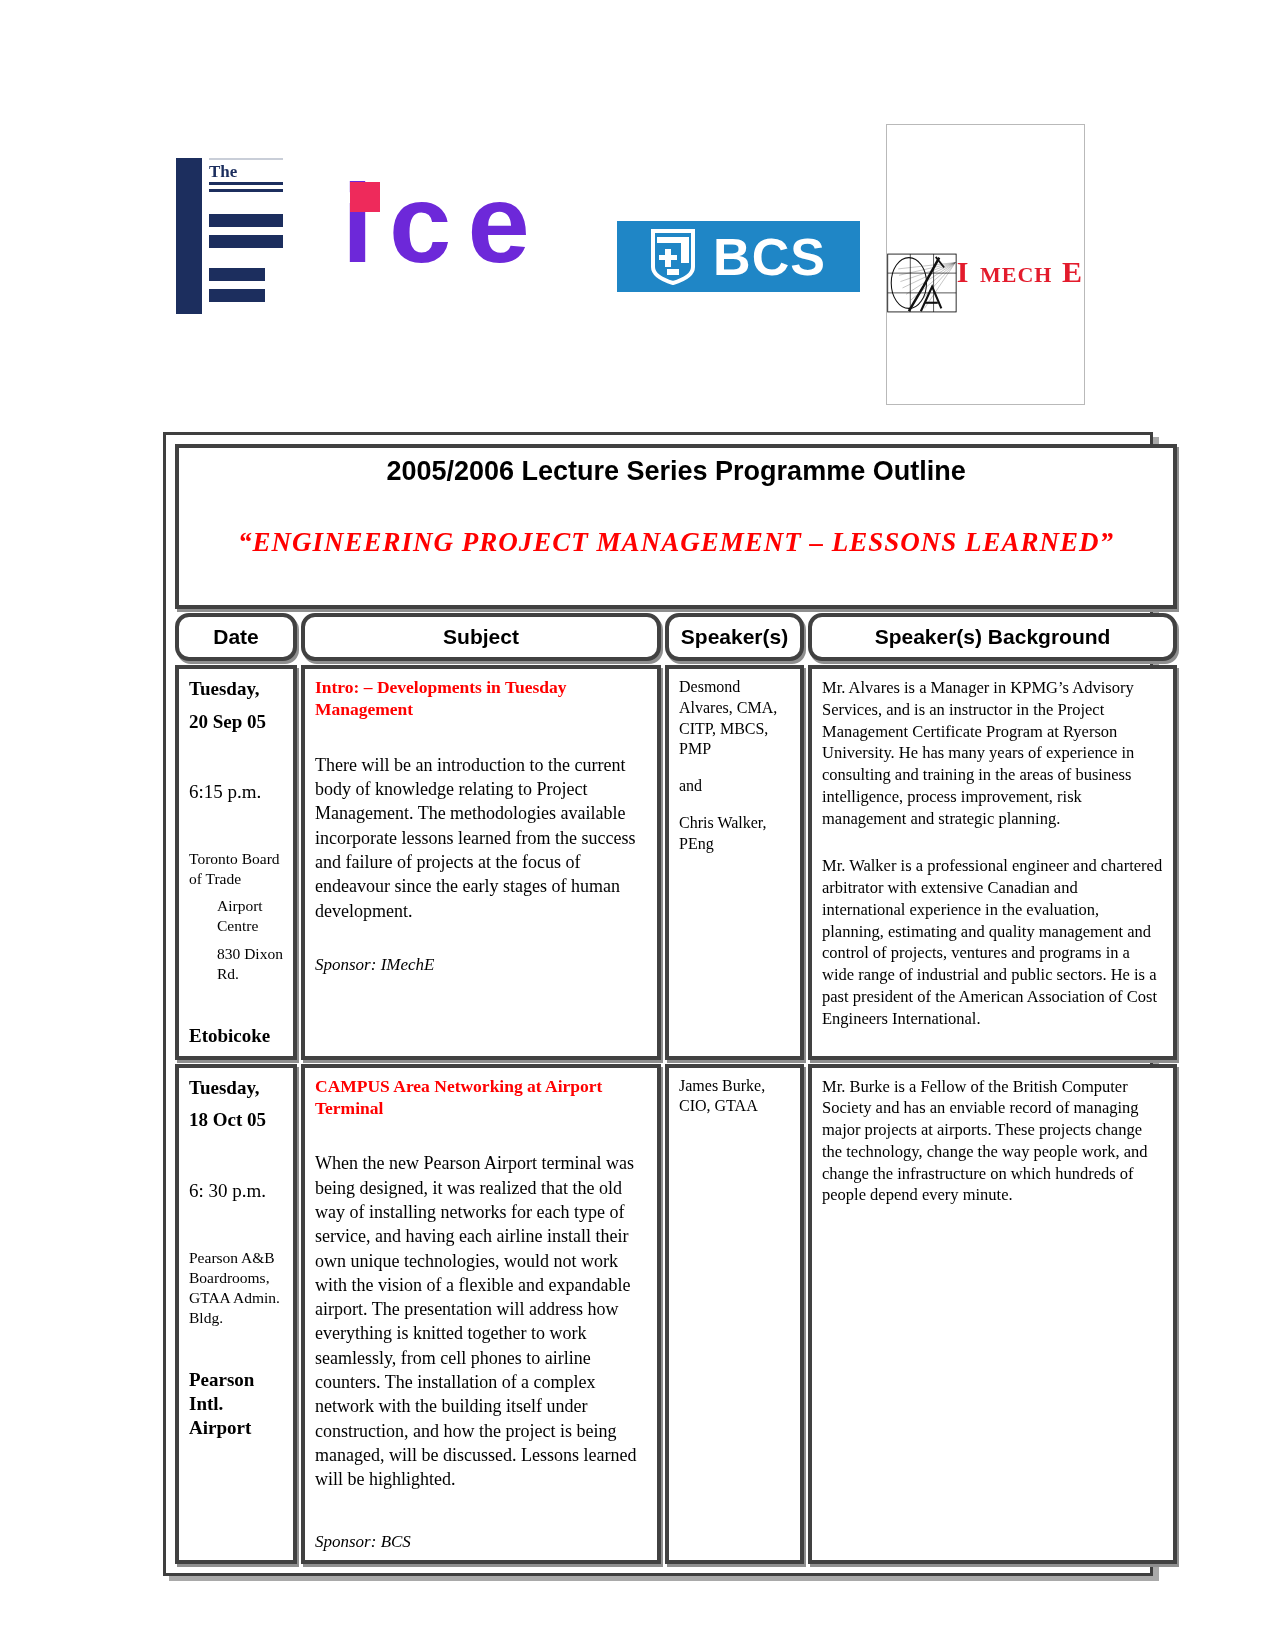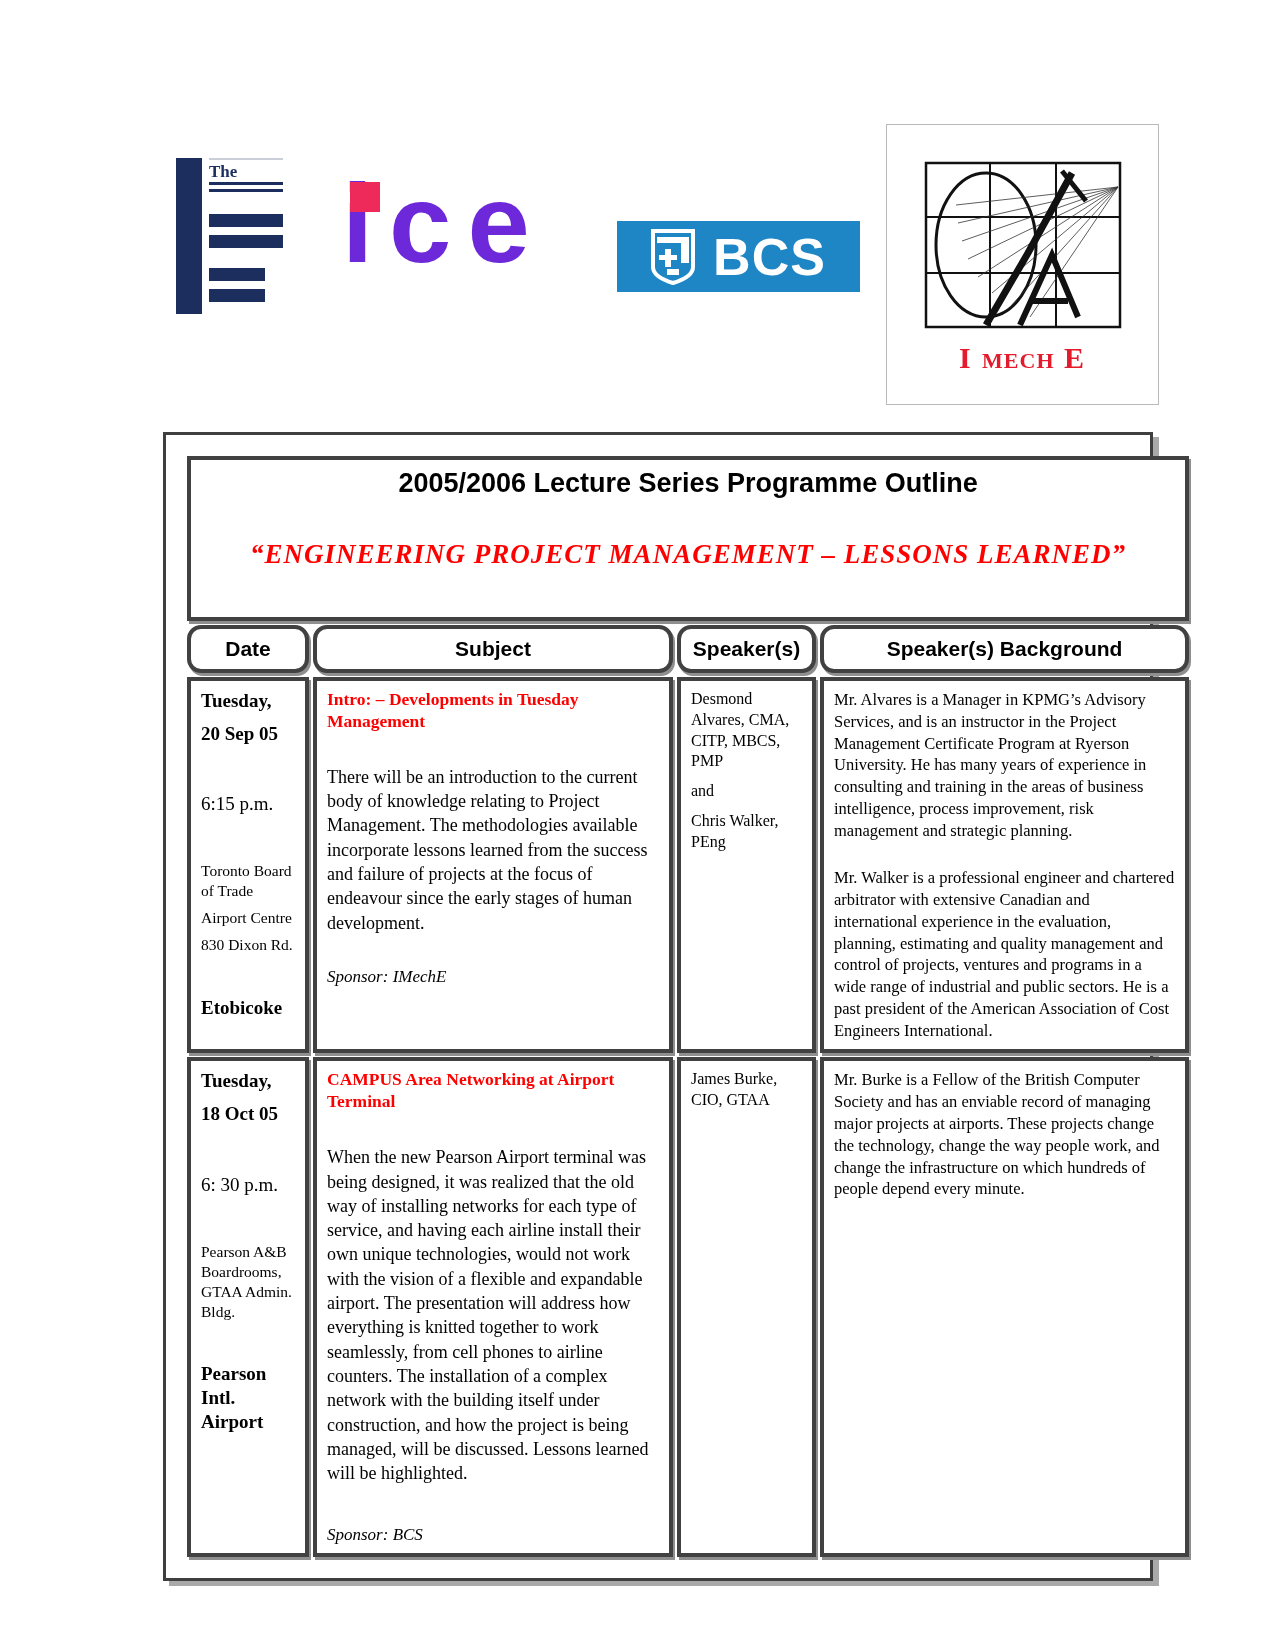--- a/index.html
+++ b/index.html
@@ -47,40 +47,40 @@
     width: 243px; height: 71px; background: #1f86c6;
     display: flex; align-items: center; justify-content: center; gap: 18px;
   }
   .bcs-logo .label {
     color: #fff; font-family: "Liberation Sans", sans-serif;
     font-weight: bold; font-size: 52px; letter-spacing: 1px; line-height: 1;
   }
 
   .imeche-box {
     position: absolute; left: 886px; top: 124px;
-    width: 273px; height: 281px; background: #fff;
+    width: 199px; height: 281px; background: #fff;
     border: 1px solid #b9b9b9;
-    display: flex; flex-direction: column; align-items: center;
+    display: flex; align-items: center;
   }
   .imeche-box svg.art { margin-top: 36px; }
   .imeche-label {
     margin-top: 14px;
     font-family: "Liberation Serif", serif;
     color: #e31b2c; font-weight: bold; font-size: 30px; line-height: 1;
     letter-spacing: 2px; white-space: nowrap;
   }
   .imeche-label .sc { font-size: 22px; letter-spacing: 1px; }
 
   
   .doc-table-wrap {
     position: absolute; left: 163px; top: 432px; width: 990px;
     border: 3px solid #3f3f3f;
     box-shadow: 6px 5px 0 #a9a9a9;
     background: #fff;
-    padding: 17px;
+    padding: 5px;
   }
   table.prog {
     width: 100%; table-layout: fixed;
     border-collapse: separate; border-spacing: 4px;
   }
   table.prog td {
     background: #fff;
     border: 4px solid #414141;
     box-shadow: 2px 3px 0 #8f8f8f;
     vertical-align: top;
@@ -106,33 +106,33 @@
   }
   td.row1 { height: 340px; }
   td.row2 { height: 372px; }
 
   .date-cell p { font-size: 19px; line-height: 1.3; }
   .date-cell .day  { font-weight: bold; }
   .date-cell .dt   { font-weight: bold; margin-top: 8px; }
   .date-cell .time { margin-top: 46px; }
   .date-cell .venue { font-size: 15.5px; line-height: 1.3; }
   .date-cell .venue.first { margin-top: 44px; }
-  .date-cell .venue + .venue { margin-top: 7px; }
+  .date-cell .venue + .venue { margin-top: 7px; margin-left: 28px; }
   .date-cell .city { font-weight: bold; margin-top: 40px; line-height: 1.25; }
 
   .subj-heading {
     color: #ff0000; font-weight: bold; font-size: 17.5px; line-height: 1.25;
   }
   .subj-body { margin-top: 32px; font-size: 18px; line-height: 1.35; }
   .sponsor { font-style: italic; font-size: 17px; }
   .sponsor.r1 { margin-top: 32px; }
   .sponsor.r2 { margin-top: 40px; }
 
   .spk-cell p { font-size: 16px; line-height: 1.3; }
-  .spk-cell p + p { margin-top: 9px; }
+  .spk-cell p + p { margin-top: 16px; }
 
   .bg-cell p { font-size: 16.5px; line-height: 1.32; }
   .bg-cell p + p { margin-top: 26px; }
 </style>
 </head>
 <body>
 
 <div class="ice-inst">
   <div class="vbar"></div>
   <div class="rcol">

